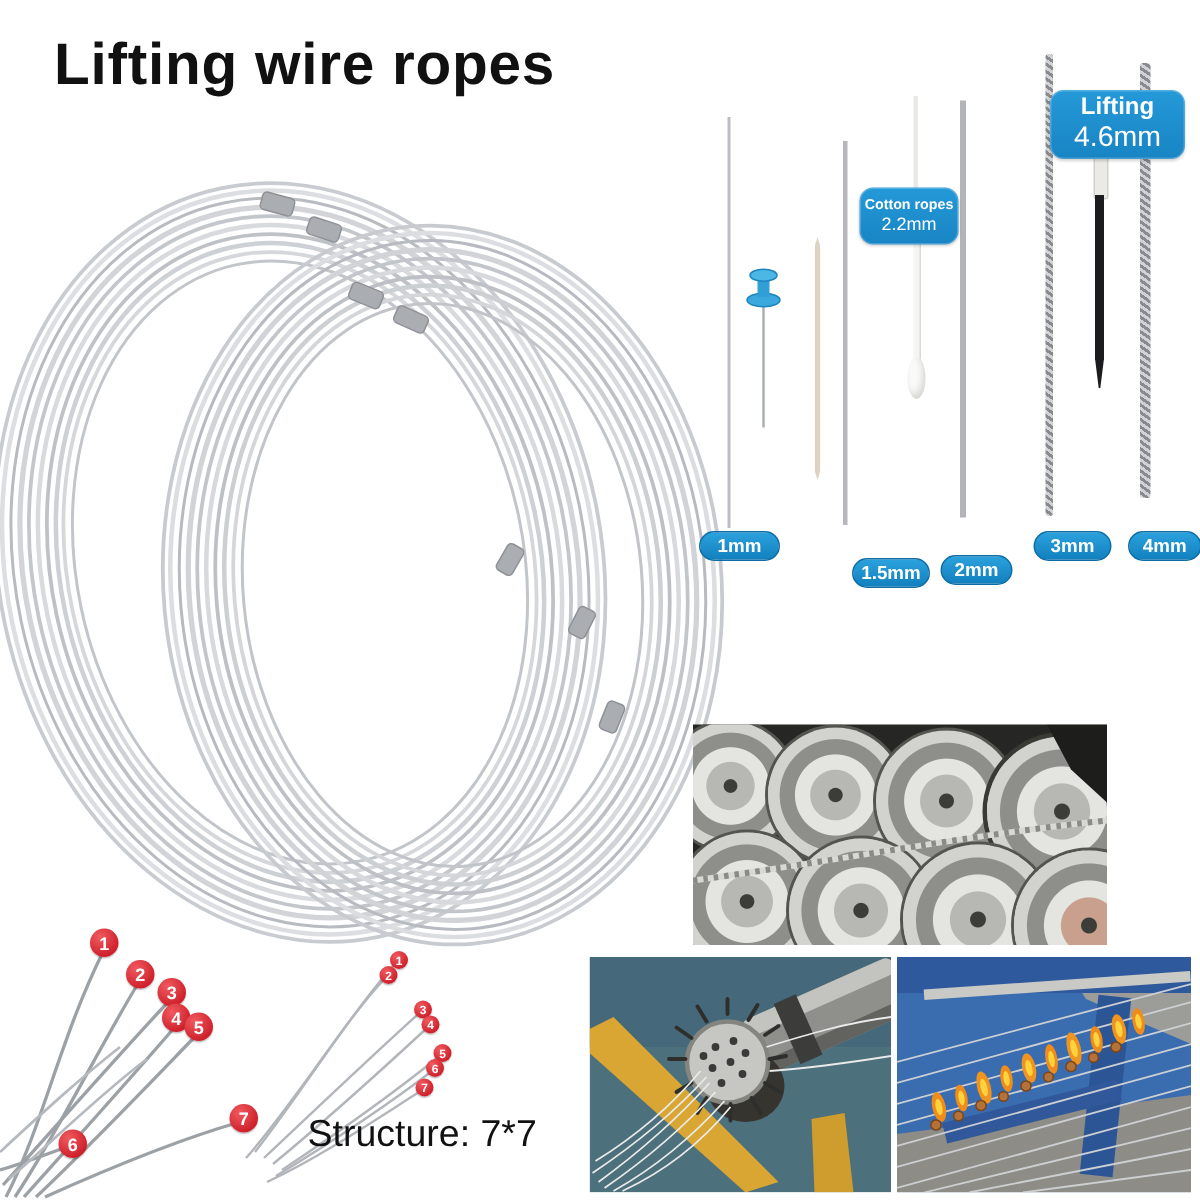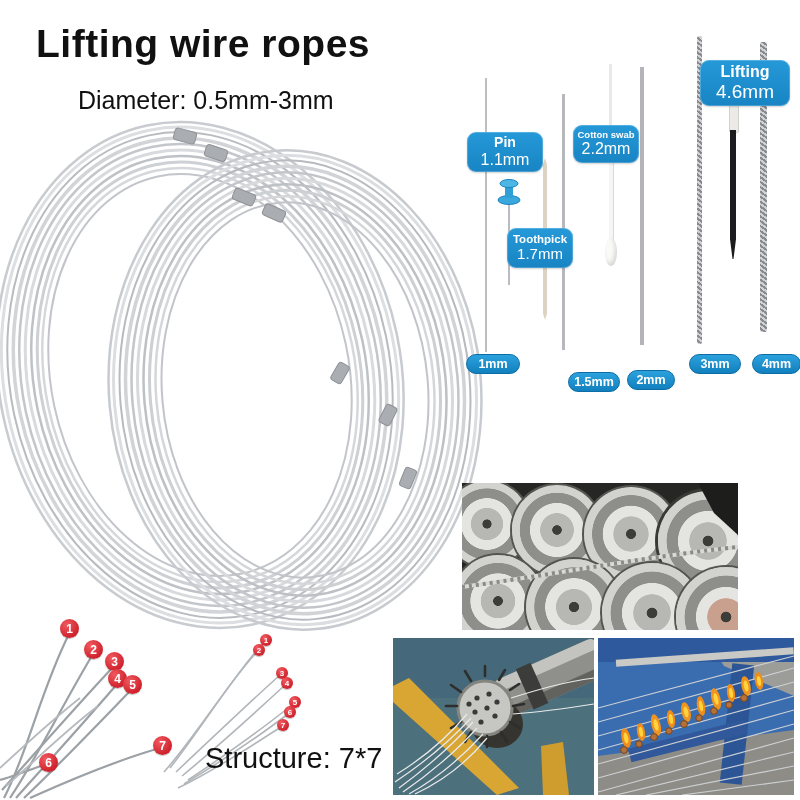--- a/index.html
+++ b/index.html
@@ -1,21 +1,21 @@
 <!DOCTYPE html>
 <html><head>
 <meta charset="utf-8">
 <style>
   html,body{margin:0;padding:0;background:#fff;}
   #canvas{position:relative;width:800px;height:800px;background:#ffffff;overflow:hidden;
           font-family:"Liberation Sans",sans-serif;}
   .abs{position:absolute;}
   .title{font-size:39px;font-weight:bold;color:#111;letter-spacing:.5px;}
   .subtitle{font-size:25px;color:#111;}
-  .structure-text{font-size:29px;color:#111;z-index:7;}
+  .structure-text{font-size:25px;color:#111;z-index:7;}
   .blue-label{background:linear-gradient(#2599d8,#1884c4);border-radius:9px;color:#fff;text-align:center;
       display:flex;flex-direction:column;justify-content:center;line-height:1.12;z-index:6;
       box-shadow:0 1px 2px rgba(0,0,0,.18), inset 0 0 0 1px rgba(255,255,255,.22);}
   .blue-label .nm{font-weight:bold;}
   .pill{background:linear-gradient(#2ba2dd,#1280be);border:1.5px solid #0d6da6;border-radius:10px;color:#fff;
       font-weight:bold;font-size:12.5px;display:flex;align-items:center;justify-content:center;z-index:6;margin-left:11px;}
   .wire{z-index:3;}
   .plain{background:#bcbec1;}
   .twist{background:repeating-linear-gradient(35deg,#d0d2d5 0 2px,#888a8e 2px 4px);border-radius:2px;}
   .marker{border-radius:50%;background:radial-gradient(circle at 35% 30%,#f15a60,#cd1e29 75%);color:#fff;
@@ -89,21 +89,20 @@
       <path d="M 164,772 C 196,736 230,680 257,652"></path>
       <path d="M 176,772 C 210,740 252,700 280,675"></path>
       <path d="M 182,776 C 216,748 258,710 285,685"></path>
       <path d="M 188,780 C 224,756 266,726 293,704"></path>
       <path d="M 184,784 C 220,762 262,734 288,714"></path>
       <path d="M 178,788 C 216,770 254,744 281,727"></path>
     </g>
   </svg>
 
   <div class="abs title" style="left:36px;top:22px;">Lifting wire ropes</div>
-  <div class="abs subtitle" style="left:78px;top:86px;">Diameter: 0.5mm-3mm</div>
 
   <div class="abs wire plain" style="left:485px;top:78px;width:2px;height:274px;"></div>
   <div class="abs wire plain" style="left:562px;top:94px;width:3px;height:256px;background:#b6b8bb;"></div>
   <div class="abs wire plain" style="left:640px;top:67px;width:4px;height:278px;background:#b2b4b7;"></div>
   <div class="abs wire twist" style="left:697px;top:36px;width:5px;height:308px;"></div>
   <div class="abs wire twist" style="left:760px;top:42px;width:7px;height:290px;"></div>
 
   <svg class="abs" style="left:496px;top:178px;z-index:4" width="26" height="110" viewBox="0 0 26 110">
     <line x1="13" y1="24" x2="13" y2="107" stroke="#a8adb2" stroke-width="1.6"></line>
     <ellipse cx="13" cy="22" rx="11" ry="4.5" fill="#3aa8dc" stroke="#1d84c0" stroke-width="1"></ellipse>
@@ -117,31 +116,23 @@
   <div class="abs" style="left:609px;top:64px;width:3px;height:62px;background:#e9e9e7;z-index:3;"></div>
   <div class="abs" style="left:609px;top:160px;width:5px;height:85px;background:#f5f5f3;box-shadow:inset -1px 0 0 #d9d9d6;z-index:4;"></div>
   <div class="abs" style="left:605px;top:238px;width:12px;height:28px;border-radius:50%;background:#fafaf8;
        box-shadow:inset -2px -3px 4px #d8d8d5;z-index:4;"></div>
 
   <div class="abs" style="left:729px;top:103px;width:8px;height:28px;background:#eceae6;border:1px solid #d2d0cc;border-radius:2px;z-index:4;"></div>
   <div class="abs" style="left:730px;top:130px;width:6px;height:110px;background:#1c1c1e;z-index:4;"></div>
   <div class="abs" style="left:730px;top:239px;width:6px;height:20px;background:#1c1c1e;
        clip-path:polygon(0 0,100% 0,58% 100%,42% 100%);z-index:4;"></div>
 
-  <div class="abs blue-label" style="left:467px;top:132px;width:76px;height:40px;">
-    <span class="nm" style="font-size:14px;">Pin</span>
-    <span style="font-size:16px;">1.1mm</span>
-  </div>
-  <div class="abs blue-label" style="left:507px;top:228px;width:66px;height:40px;">
-    <span class="nm" style="font-size:11.5px;">Toothpick</span>
-    <span style="font-size:15px;">1.7mm</span>
-  </div>
   <div class="abs blue-label" style="left:573px;top:125px;width:66px;height:38px;">
-    <span class="nm" style="font-size:9.5px;">Cotton swab</span>
-    <span style="font-size:16px;">2.2mm</span>
+    <span class="nm" style="font-size:9.5px;">Cotton ropes</span>
+    <span style="font-size:12px;">2.2mm</span>
   </div>
   <div class="abs blue-label" style="left:700px;top:60px;width:90px;height:46px;">
     <span class="nm" style="font-size:16px;">Lifting</span>
     <span style="font-size:19px;">4.6mm</span>
   </div>
 
   <div class="abs pill" style="left:455px;top:354px;width:52px;height:18px;">1mm</div>
   <div class="abs pill" style="left:557px;top:372px;width:50px;height:18px;">1.5mm</div>
   <div class="abs pill" style="left:616px;top:370px;width:46px;height:18px;">2mm</div>
   <div class="abs pill" style="left:678px;top:354px;width:50px;height:18px;">3mm</div>

